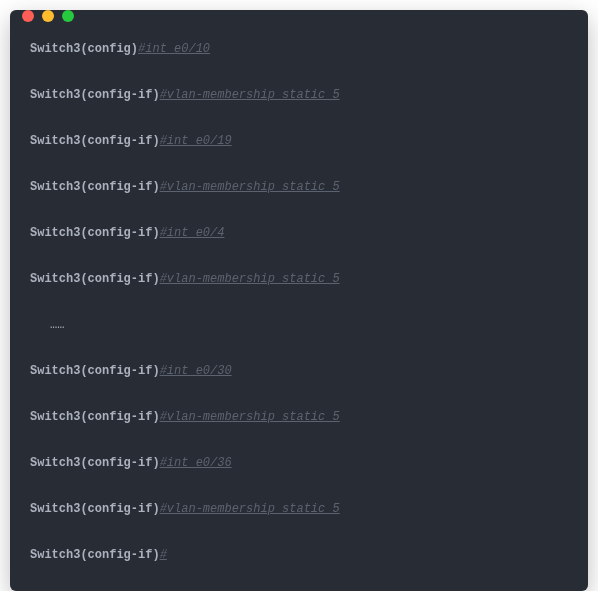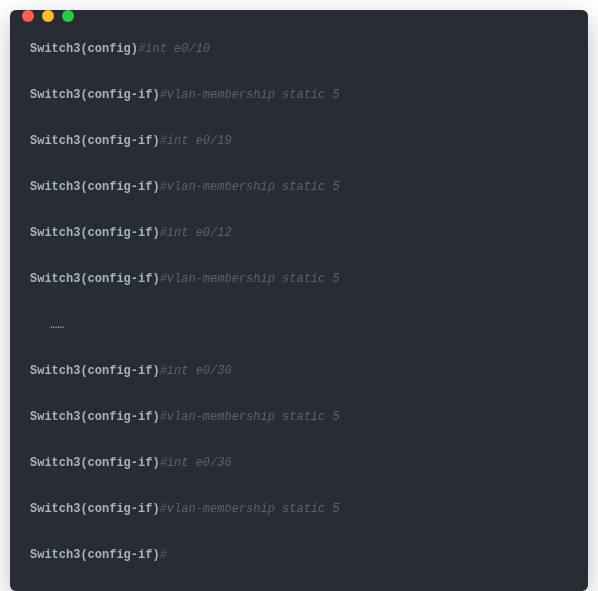--- a/index.html
+++ b/index.html
@@ -50,20 +50,21 @@
       white-space: pre;
       margin-bottom: 28px;
     }
     .prompt {
       color: #abb2bf;
       font-weight: 700;
     }
     .cmd {
       color: #5c6370;
       font-style: italic;
+      text-decoration: underline;
     }
     .ellipsis-line {
       color: #abb2bf;
       margin-bottom: 28px;
       padding-left: 20px;
     }
   </style>
 </head>
 <body>
 
@@ -71,21 +72,21 @@
   <div class="titlebar">
     <div class="traffic-light tl-close"></div>
     <div class="traffic-light tl-min"></div>
     <div class="traffic-light tl-max"></div>
   </div>
   <div class="terminal-body" id="terminal-body">
       <div class="line"><span class="prompt">Switch3(config)</span><span class="cmd">#int e0/10</span></div>
       <div class="line"><span class="prompt">Switch3(config-if)</span><span class="cmd">#vlan-membership static 5</span></div>
       <div class="line"><span class="prompt">Switch3(config-if)</span><span class="cmd">#int e0/19</span></div>
       <div class="line"><span class="prompt">Switch3(config-if)</span><span class="cmd">#vlan-membership static 5</span></div>
-      <div class="line"><span class="prompt">Switch3(config-if)</span><span class="cmd">#int e0/12</span></div>
+      <div class="line"><span class="prompt">Switch3(config-if)</span><span class="cmd">#int e0/4</span></div>
       <div class="line"><span class="prompt">Switch3(config-if)</span><span class="cmd">#vlan-membership static 5</span></div>
       <div class="ellipsis-line">……</div>
       <div class="line"><span class="prompt">Switch3(config-if)</span><span class="cmd">#int e0/30</span></div>
       <div class="line"><span class="prompt">Switch3(config-if)</span><span class="cmd">#vlan-membership static 5</span></div>
       <div class="line"><span class="prompt">Switch3(config-if)</span><span class="cmd">#int e0/36</span></div>
       <div class="line"><span class="prompt">Switch3(config-if)</span><span class="cmd">#vlan-membership static 5</span></div>
       <div class="line"><span class="prompt">Switch3(config-if)</span><span class="cmd">#</span></div>
     </div>
 </div>
 

